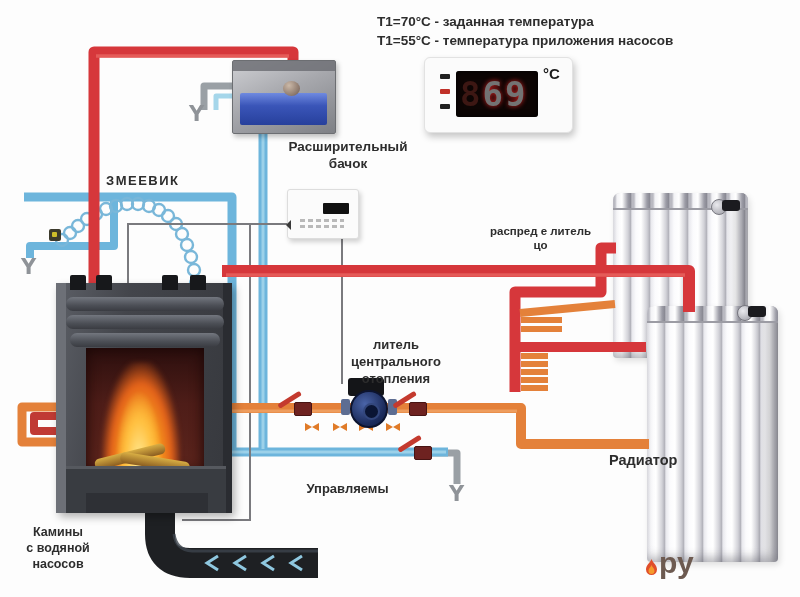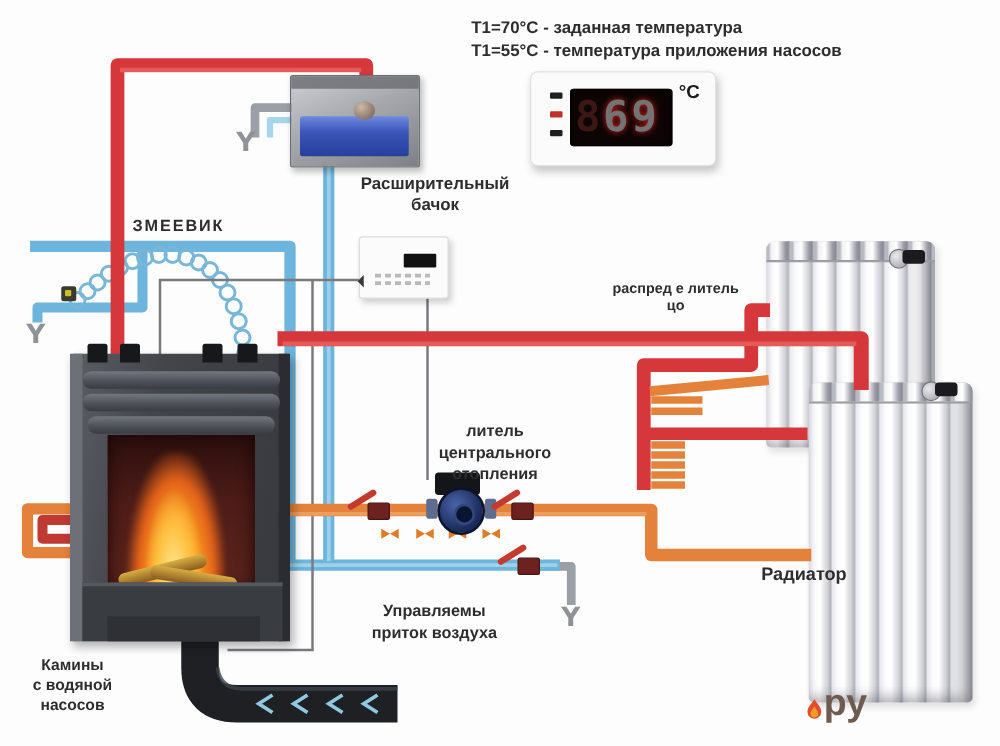--- a/index.html
+++ b/index.html
@@ -246,21 +246,20 @@
   <div class="lbl center" style="left:330px;top:336px;width:132px;font-size:13px;line-height:17px;">
     <div>литель</div>
     <div>центрального</div>
     <div>отопления</div>
   </div>
 
   <div class="lbl" style="left:609px;top:451px;font-size:14.5px;">Радиатор</div>
 
   <div class="lbl center" style="left:270px;top:480px;width:155px;font-size:13px;line-height:17px;">
     <div>Управляемы</div>
-    <div>приток воздуха</div>
   </div>
 
   <div class="lbl center" style="left:8px;top:524px;width:100px;font-size:12.5px;line-height:16px;">
     <div>Камины</div>
     <div>с водяной</div>
     <div>насосов</div>
   </div>
 
   <div class="watermark">
     <svg class="wm-flame" width="13" height="17" viewBox="0 0 13 17">

